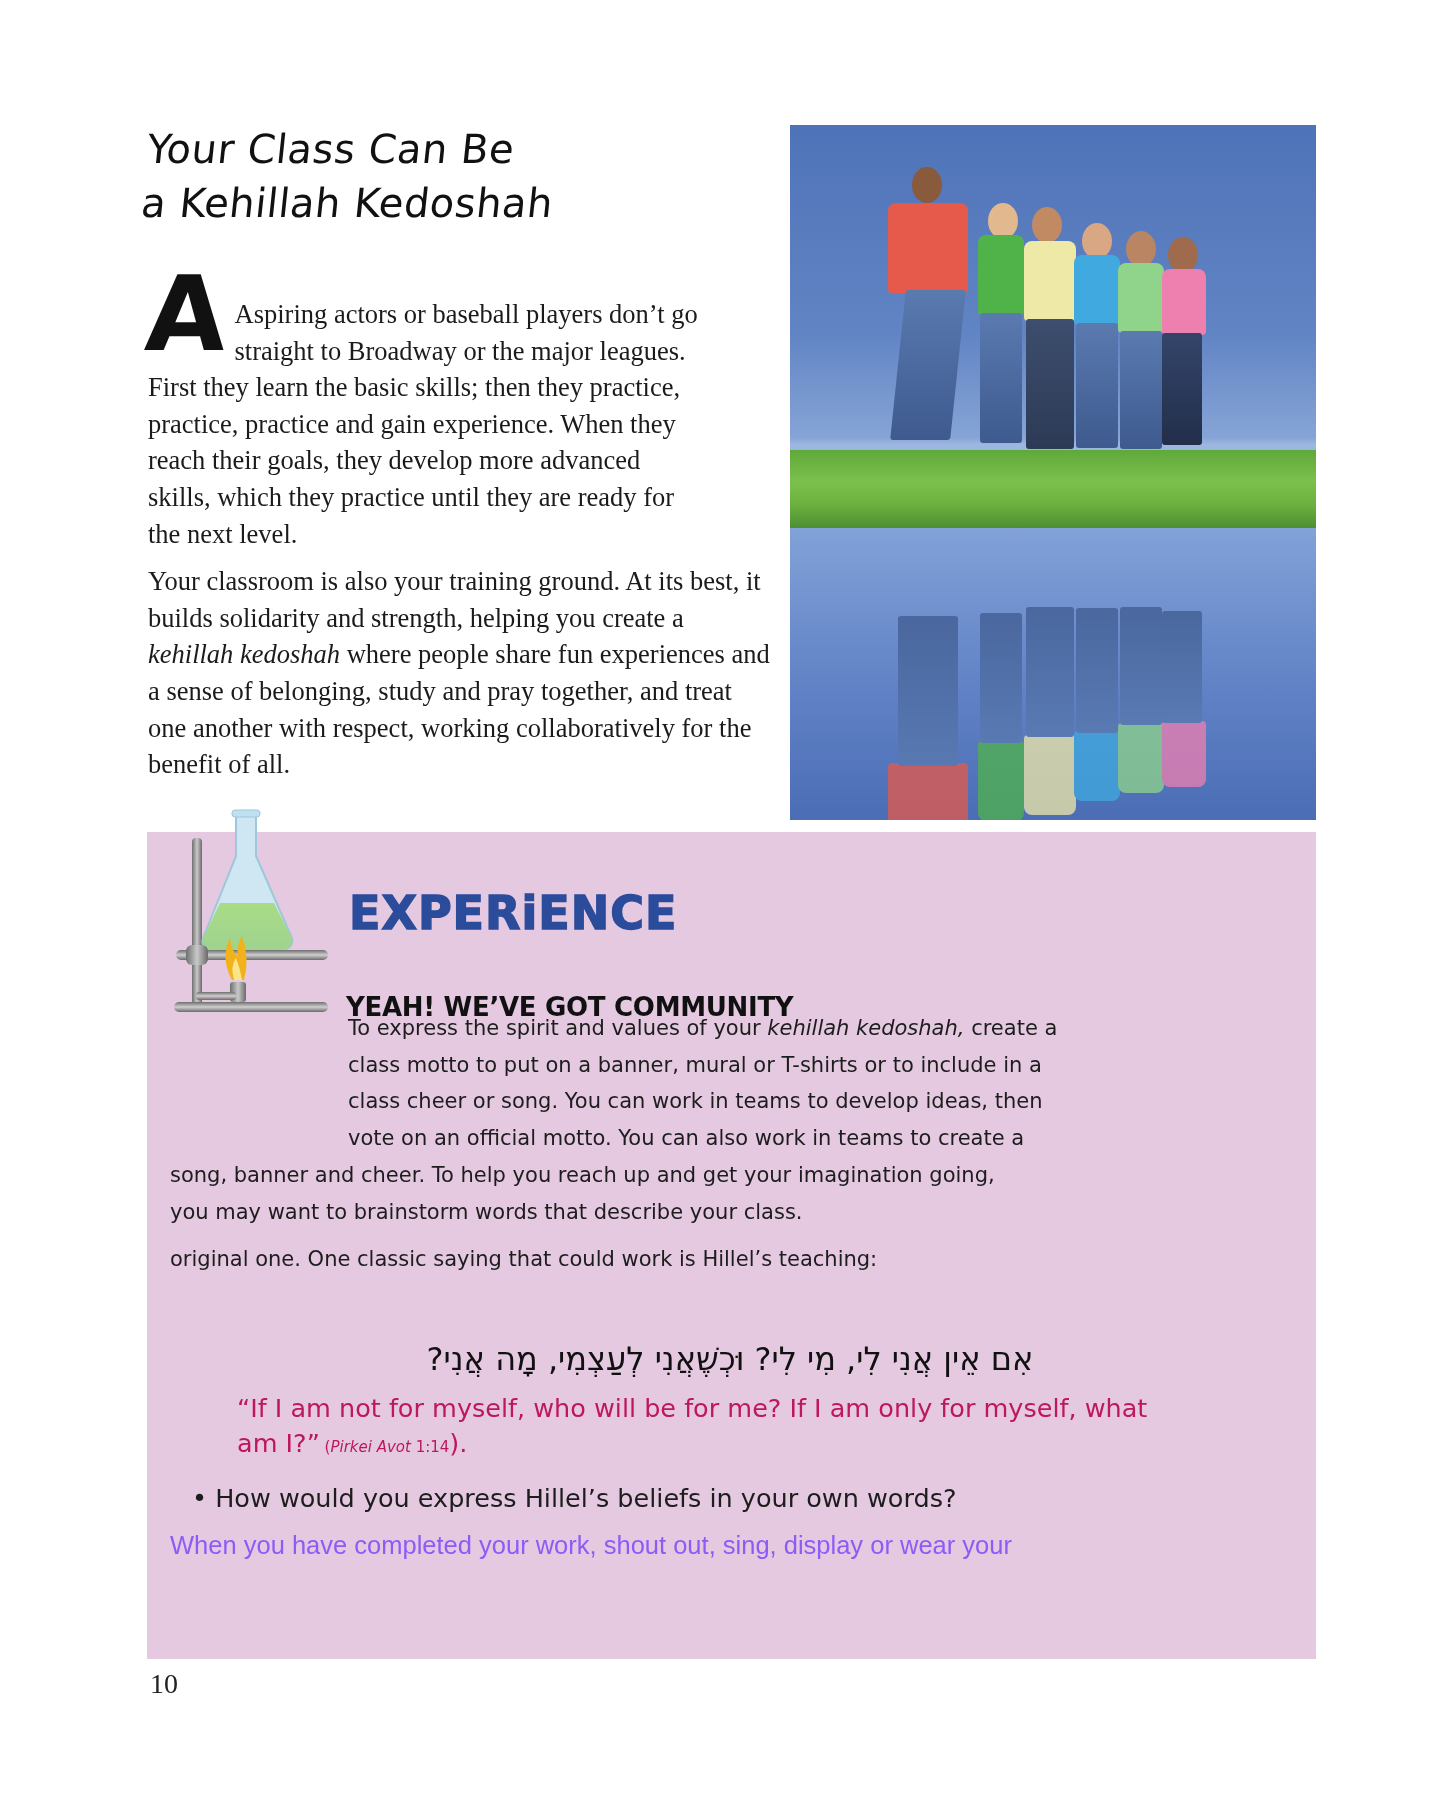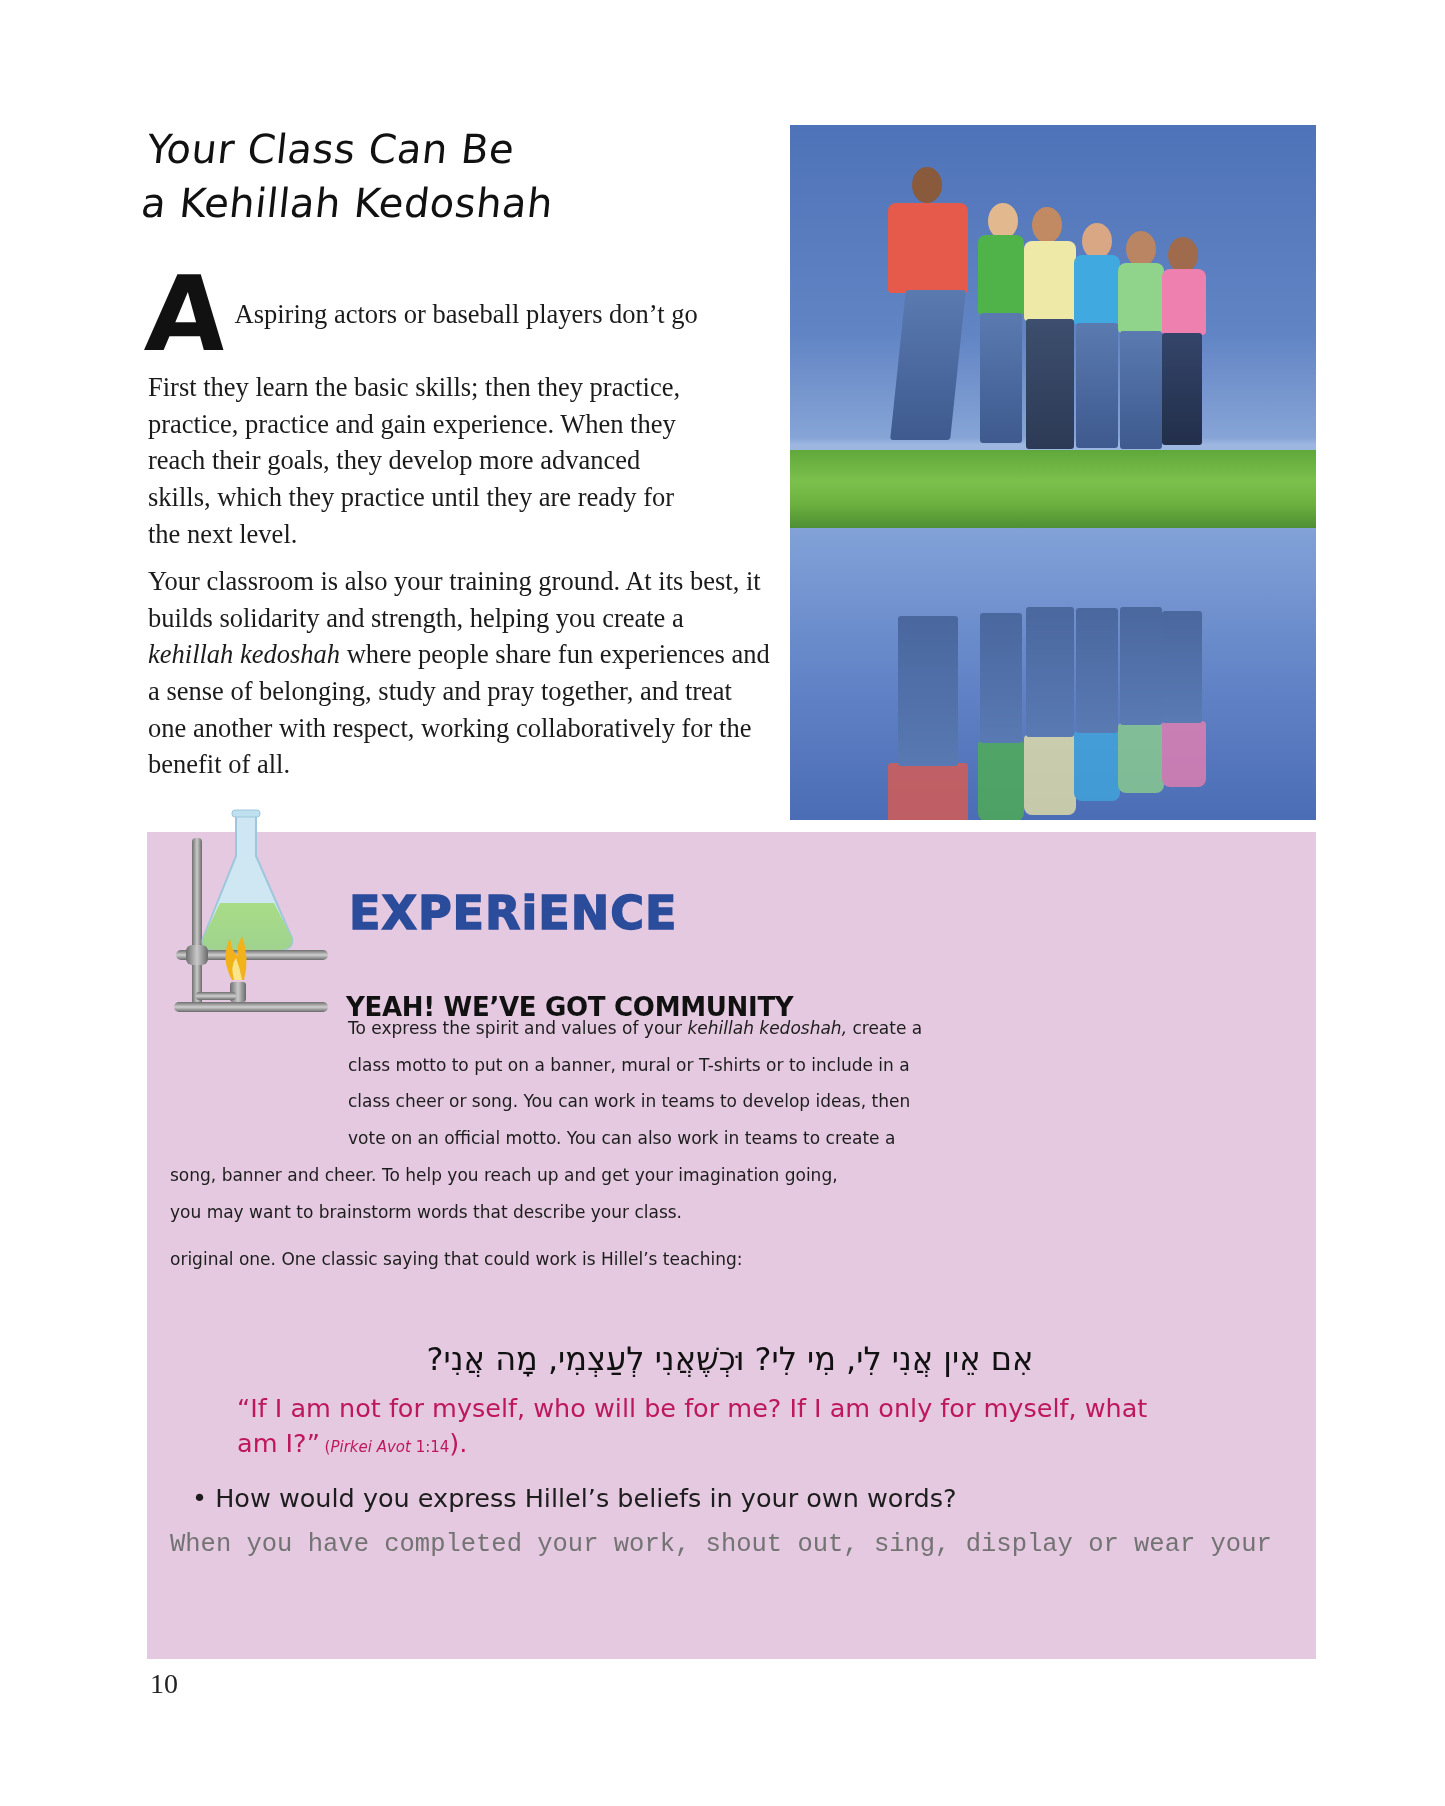--- a/index.html
+++ b/index.html
@@ -23,43 +23,43 @@
     background:linear-gradient(180deg,#5fa83a 0%,#7cc04c 40%,#6cb03f 70%,#4d8f33 100%); }
   .head { position:absolute; width:30px; height:36px; border-radius:50%; background:#c99a78; }
   .shirt { position:absolute; border-radius:8px 8px 4px 4px; }
   .jeans { position:absolute; background:linear-gradient(180deg,#5a7ab0,#3e5a8f); border-radius:3px; }
 
   
   .box { left:147px; top:832px; width:1169px; height:827px; background:#e4c9e0; }
   .flask { left:170px; top:808px; width:160px; height:205px; }
   .exp-title { left:349px; top:888px; font-family:"DejaVu Sans","Liberation Sans",sans-serif; font-weight:900; font-size:46px; line-height:50px; color:#2b4c9b; letter-spacing:1px; -webkit-text-stroke:1.5px #2b4c9b; }
   .exp-sub { left:346px; top:991px; font-family:"DejaVu Sans","Liberation Sans",sans-serif; font-weight:bold; font-size:26px; line-height:32px; color:#111; letter-spacing:-0.3px; }
-  .exp-body { left:170px; top:1010px; width:1120px; font-family:"DejaVu Sans","Liberation Sans",sans-serif; font-size:17px; line-height:36.7px; color:#1d1d1d; font-weight:normal; }
+  .exp-body { left:170px; top:1010px; width:1120px; font-family:"DejaVu Sans","Liberation Sans",sans-serif; font-size:21px; line-height:36.7px; color:#1d1d1d; font-weight:normal; }
   .exp-body p { margin:0 0 11px 0; }
   .indent-first span.block { display:block; padding-left:178px; }
   .hebrew { left:170px; top:1336px; width:1120px; text-align:center; direction:rtl; font-family:"DejaVu Sans","Liberation Sans",sans-serif; font-size:32px; line-height:46px; color:#111; }
   .quote { left:237px; top:1391px; width:1010px; font-family:"DejaVu Sans","Liberation Sans",sans-serif; font-size:25.5px; line-height:35px; color:#be185d; }
   .cite { font-size:15px; }
   .bullet { left:192px; top:1480px; font-family:"DejaVu Sans","Liberation Sans",sans-serif; font-size:25.5px; line-height:36px; color:#1d1d1d; white-space:nowrap; }
-  .final { left:170px; top:1527px; width:1120px; font-family:Liberation Mono, monospace; font-size:25.5px; line-height:36.7px; color:#737373; }
+  .final { left:170px; top:1527px; width:1120px; font-family:Liberation Sans, sans-serif; font-size:25.5px; line-height:36.7px; color:#8b5cf6; }
   .pagenum { left:150px; top:1668px; font-family:"Liberation Serif","DejaVu Serif",serif; font-size:28px; line-height:32px; color:#222; }
 </style>
 </head>
 <body>
 
 <div class="abs title">
   <div>Your Class Can Be</div>
   <div>a Kehillah Kedoshah</div>
 </div>
 
 <div class="abs col">
   <p>
     <span class="dropcap">A</span>
     <span>Aspiring actors or baseball players don’t go</span><br>
-    <br>
+    <span>straight to Broadway or the major leagues.</span><br>
     <span>First they learn the basic skills; then they practice,</span><br>
     <span>practice, practice and gain experience. When they</span><br>
     <span>reach their goals, they develop more advanced</span><br>
     <span>skills, which they practice until they are ready for</span><br>
     <span>the next level.</span>
   </p>
   <p><span>Your classroom is also your training ground. At its best, it builds solidarity and strength, helping you create a </span><span class="it">kehillah kedoshah</span><span> where people share fun experiences and a sense of belonging, study and pray together, and treat one another with respect, working collaboratively for the benefit of all.</span></p>
 </div>
 
 <div class="abs photo" role="img" aria-label="Group of six smiling teens holding hands on a grassy hill against a blue sky, reflected below">

